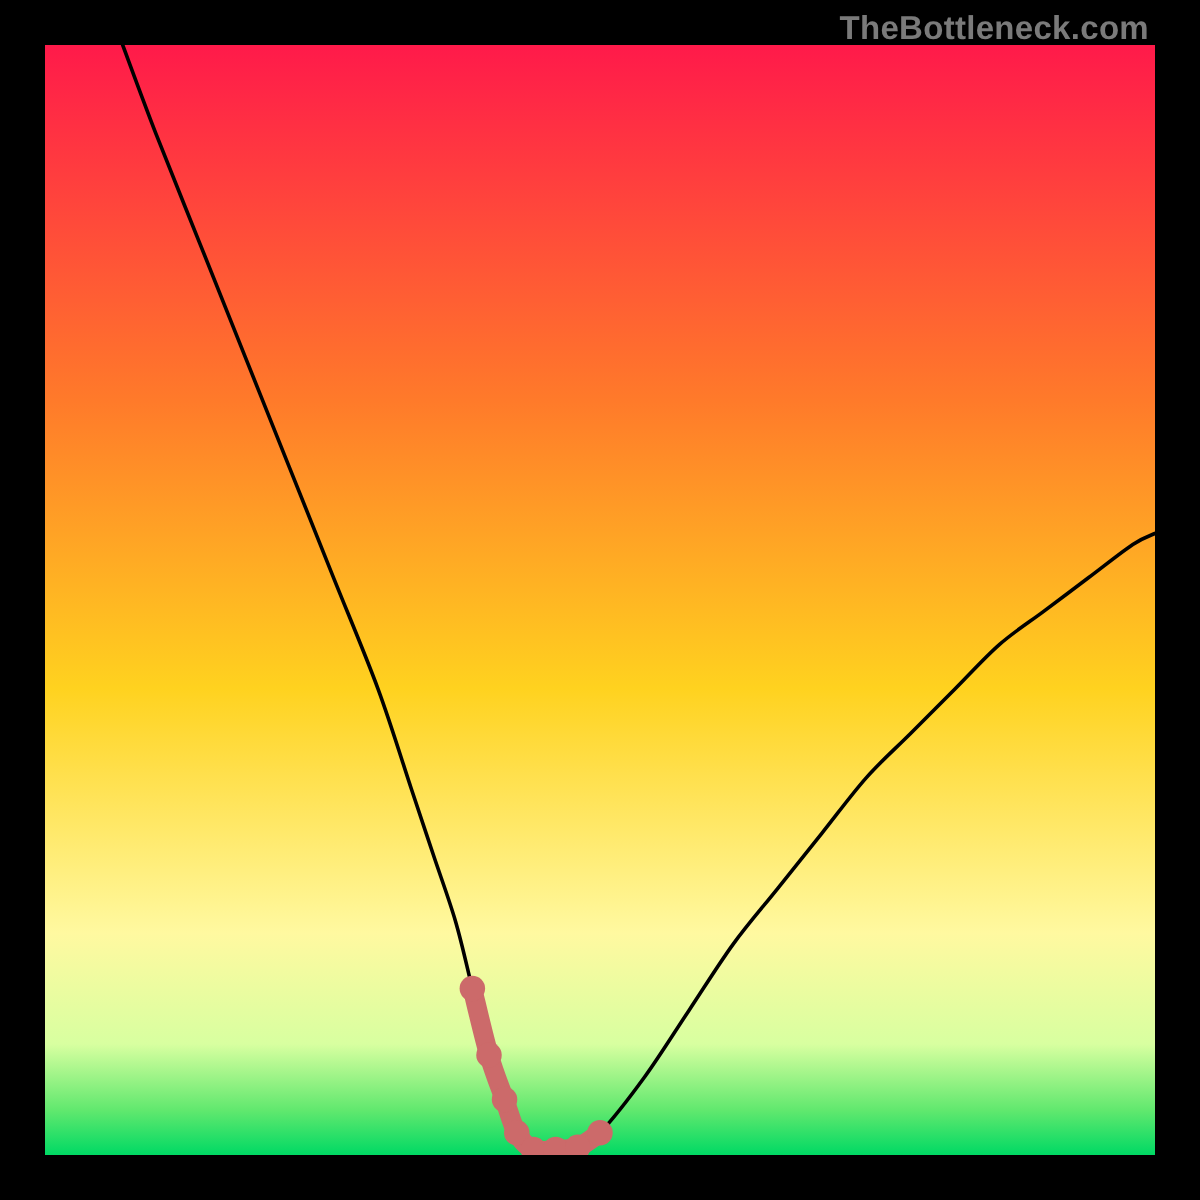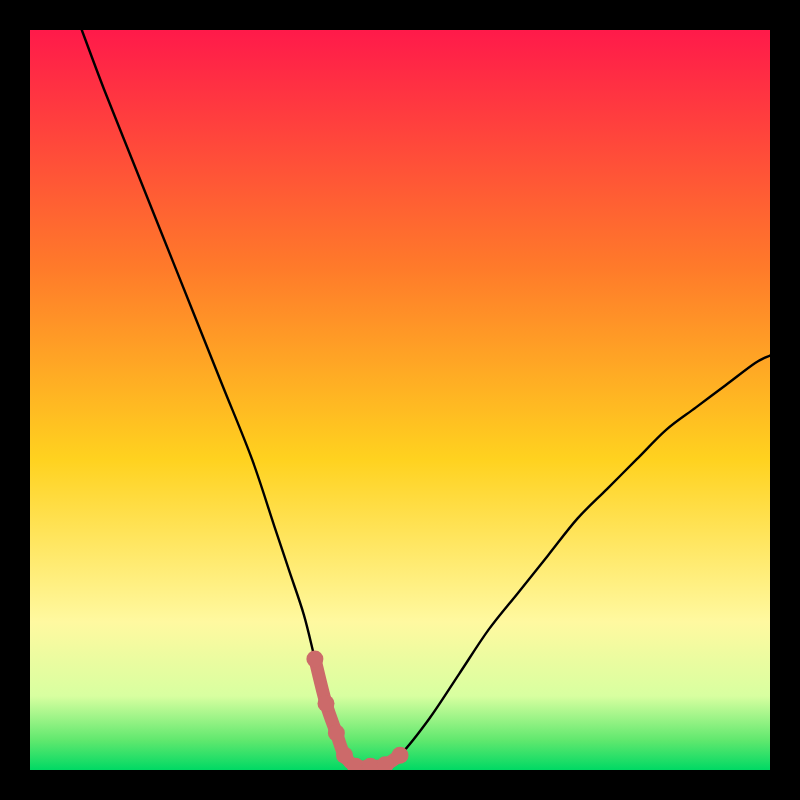--- a/index.html
+++ b/index.html
@@ -34,20 +34,21 @@
     letter-spacing: 0.2px;
     user-select: none;
   }
   svg { display: block; }
 </style>
 </head>
 <body>
 
 <div class="frame">
 
+  <div class="watermark">TheBottleneck.com</div>
 
   <div class="plot">
     <svg id="chart-svg" width="740" height="740" viewBox="0 0 740 740">
       <defs>
         <linearGradient id="bg-grad" x1="0" y1="0" x2="0" y2="1">
           <stop id="g0" offset="0%" stop-color="#ff1a4a"></stop>
           <stop id="g1" offset="32%" stop-color="#ff7a2a"></stop>
           <stop id="g2" offset="58%" stop-color="#ffd21f"></stop>
           <stop id="g3" offset="80%" stop-color="#fff9a0"></stop>
           <stop id="g4" offset="90%" stop-color="#d8ffa0"></stop>

